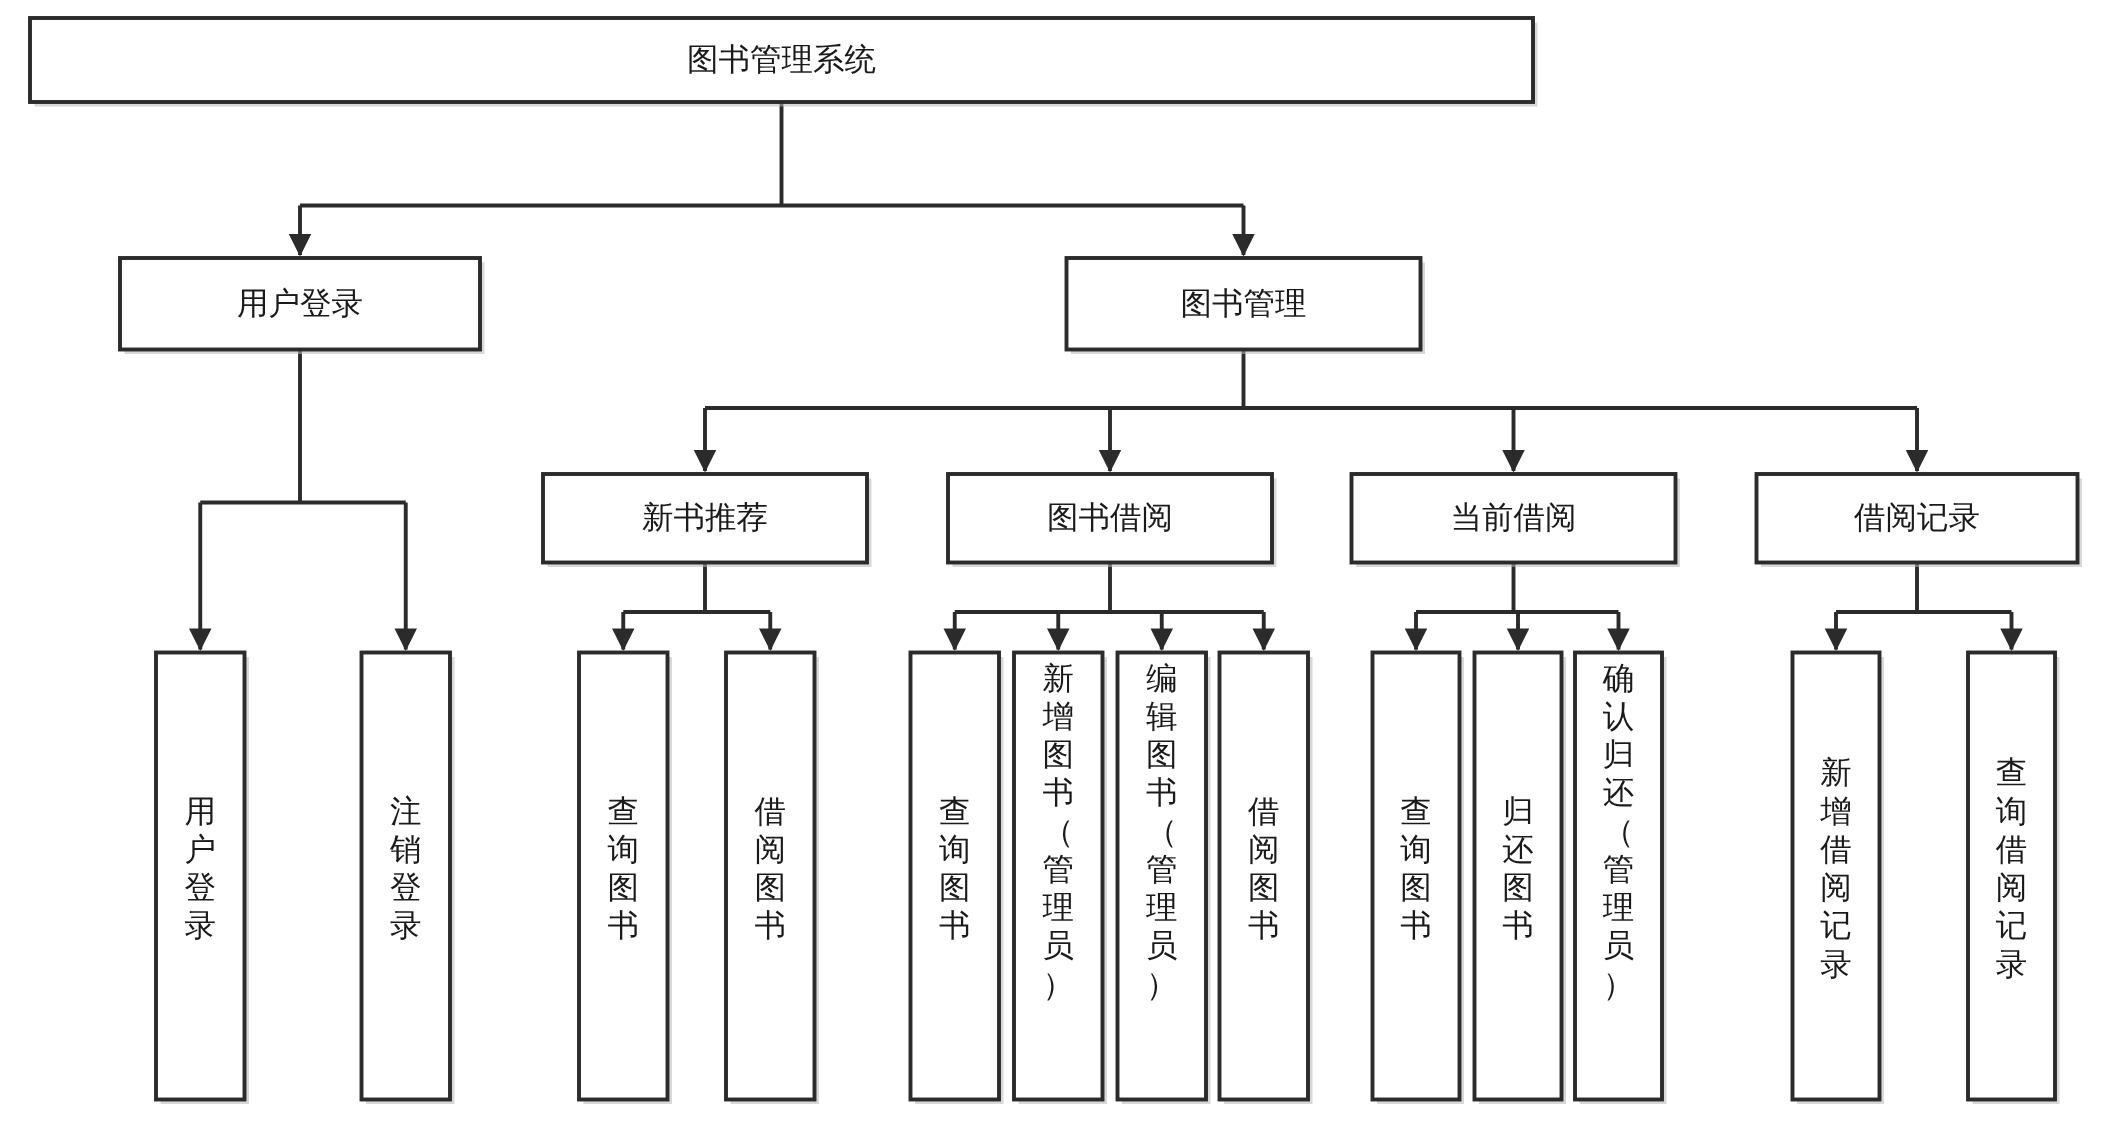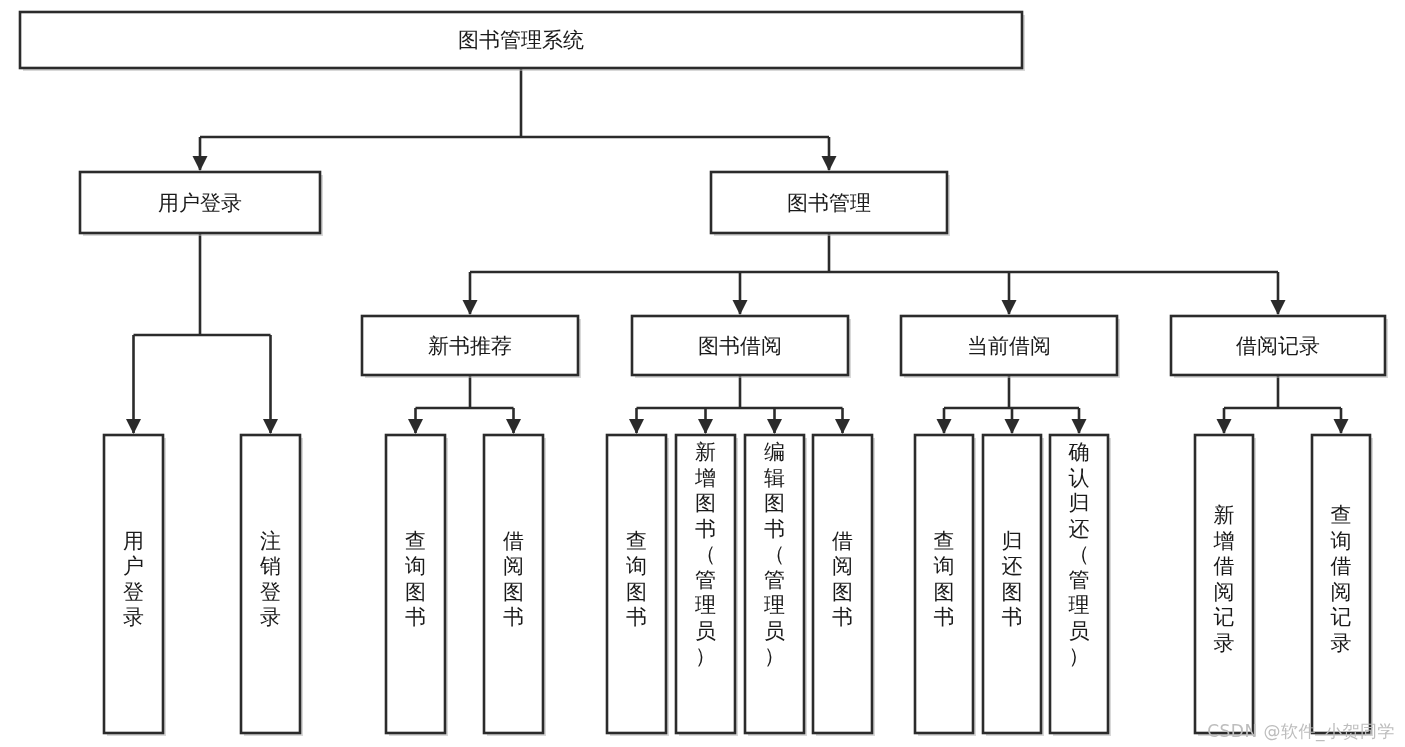--- a/index.html
+++ b/index.html
@@ -227,14 +227,13 @@
           <rect x="1195" y="435" width="58" height="298" class="node-box"></rect>
           <text x="1224" class="node-label-vertical"><tspan x="1224" y="522.25">新</tspan><tspan x="1224" y="547.75">增</tspan><tspan x="1224" y="573.25">借</tspan><tspan x="1224" y="598.75">阅</tspan><tspan x="1224" y="624.25">记</tspan><tspan x="1224" y="649.75">录</tspan></text>
         </g>
         <g>
           <rect x="1315" y="438" width="58" height="298" class="node-shadow"></rect>
           <rect x="1312" y="435" width="58" height="298" class="node-box"></rect>
           <text x="1341" class="node-label-vertical"><tspan x="1341" y="522.25">查</tspan><tspan x="1341" y="547.75">询</tspan><tspan x="1341" y="573.25">借</tspan><tspan x="1341" y="598.75">阅</tspan><tspan x="1341" y="624.25">记</tspan><tspan x="1341" y="649.75">录</tspan></text>
         </g>
       </g>
   </svg>
-  <div class="watermark-text">CSDN @软件_小贺同学</div>
 </div>
 
 </body></html>

